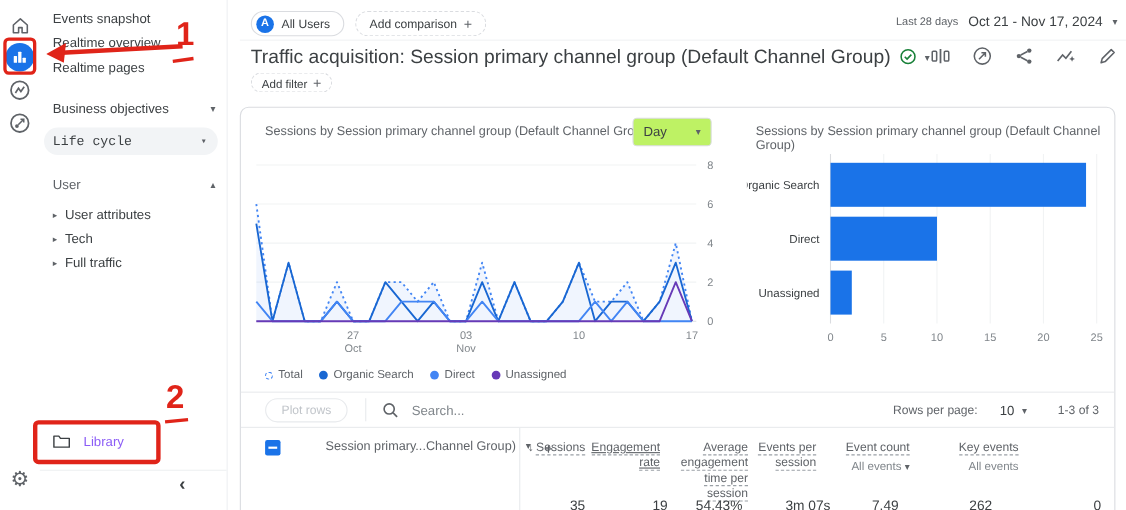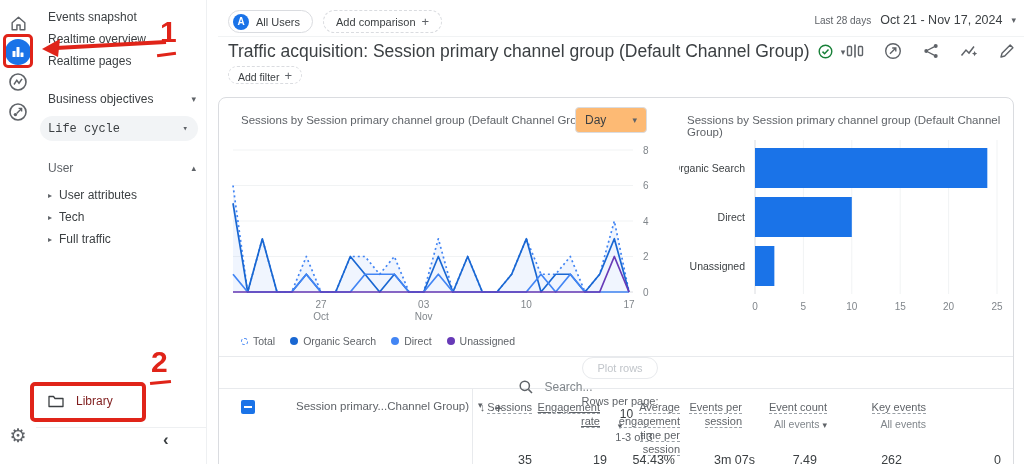--- a/index.html
+++ b/index.html
@@ -16,21 +16,21 @@
   .reports-active { width:26px; height:26px; border-radius:50%; background:var(--accent); display:flex; align-items:center; justify-content:center; }
 
   
   .drawer { position:absolute; left:36px; top:0; width:171px; height:464px; background:#fff; border-right:1px solid #eef0f2; z-index:5; }
   .nav-item { display:flex; align-items:center; height:22px; padding:0 10px 0 12px; font-size:12px; color:#3c4043; cursor:pointer; }
   .nav-item .lbl { flex:1; white-space:nowrap; overflow:hidden; }
   .nav-item .chev { font-size:9px; color:var(--txt2); }
   .nav-item .bullet { font-size:8px; color:var(--txt2); margin-right:7px; }
   .nav-item.hl { background:#f2f4f6; border-radius:14px; height:25px; margin:0 8px 0 4px; padding-left:8px;font-family:Liberation Mono, monospace; }
   .nav-item.section { color:var(--txt2); }
-  .library-item { position:absolute; left:12px; top:394px; display:flex; align-items:center; gap:12px; font-size:12px; color:#7f1d1d; cursor:pointer; }
+  .library-item { position:absolute; left:12px; top:394px; display:flex; align-items:center; gap:12px; font-size:12px; color:#8b5cf6; cursor:pointer; }
   .drawer-foot-line { position:absolute; left:0; right:0; top:427px; border-top:1px solid #eef0f2; }
   .collapse-btn { position:absolute; left:127px; top:430px; font-size:17px; font-weight:bold; color:#3c4043; cursor:pointer; }
 
   
   .chips-row { position:absolute; left:228px; top:10px; display:flex; gap:10px; align-items:center; }
   .chip { display:flex; align-items:center; height:23px; border:1px solid var(--bd); border-radius:16px; padding:0 12px 0 4px; font-size:11px; color:#3c4043; background:#fff; cursor:pointer; }
   .chip.dashed { border-style:dashed; padding:0 12px; gap:6px; }
   .avatarA { width:16px; height:16px; border-radius:50%; background:var(--accent); color:#fff; font-size:10px; font-weight:bold; display:flex; align-items:center; justify-content:center; margin-right:7px; }
   .plus { font-size:13px; color:var(--txt2); }
   .date-block { position:absolute; right:8px; top:13px; display:flex; align-items:center; gap:9px; }
@@ -41,28 +41,28 @@
   .page-title { font-size:17.5px; font-weight:400; color:#3c4043; white-space:nowrap; }
   .caret { font-size:9px; color:var(--txt2); }
   .report-icons { position:absolute; right:8px; top:42px; display:flex; gap:20px; align-items:center; }
   .report-icons .ric { cursor:pointer; display:flex; }
   .add-filter-row { position:absolute; left:228px; top:66px; }
   .chip.small { height:18px; border-radius:11px; font-size:10.5px; padding:0 9px; gap:5px;align-items:flex-end; }
 
   
   .card { position:absolute; left:218px; top:97px; width:796px; height:420px; background:#fff; border:1px solid var(--bd); border-radius:8px; }
   .panel-title { position:absolute; font-size:11.5px; color:var(--txt2); }
-  .day-select { position:absolute; left:356px; top:9px; width:72px; height:26px; border:1px solid var(--bd); border-radius:4px; display:flex; align-items:center; justify-content:space-between; padding:0 9px; font-size:12px; color:#3c4043; cursor:pointer; background:#fdba74; }
+  .day-select { position:absolute; left:356px; top:9px; width:72px; height:26px; border:1px solid var(--bd); border-radius:4px; display:flex; align-items:center; justify-content:space-between; padding:0 9px; font-size:12px; color:#3c4043; cursor:pointer; background:#bef264; }
   .legend { position:absolute; left:22px; top:237px; display:flex; gap:15px; align-items:center; font-size:10.5px; color:#5f6368; }
   .legend .li { display:flex; align-items:center; gap:5px; }
   .dot { width:8px; height:8px; border-radius:50%; display:inline-block; }
   .dot.dashed { width:7px; height:7px; background:transparent !important; border:1.5px dashed #4285f4; }
 
   
-  .controls-row { position:absolute; left:0; top:258px; width:100%; height:33px; border-top:1px solid var(--bdl); border-bottom:1px solid var(--bdl); display:flex; align-items:center; padding:0 14px 0 22px;flex-direction:column; }
+  .controls-row { position:absolute; left:0; top:258px; width:100%; height:33px; border-top:1px solid var(--bdl); border-bottom:1px solid var(--bdl); display:flex; align-items:center; padding:0 14px 0 22px; }
   .plot-rows-btn { border:1px solid var(--bdl); border-radius:14px; background:#fff; color:#c1c5ca; font-size:11px; padding:4px 14px; font-family:inherit; }
   .ctl-divider { width:1px; height:21px; background:var(--bdl); margin:0 14px 0 16px; }
   .search-box { display:flex; align-items:center; gap:9px; }
   .search-input { border:none; outline:none; font-size:12px; color:#3c4043; font-family:inherit; width:180px; background:transparent; }
   .search-input::placeholder { color:#80868b; }
   .ctl-spacer { flex:1; }
   .rpp-label { font-size:11px; color:var(--txt2); }
   .rpp-value { font-size:12px; color:#3c4043; margin-left:20px; margin-right:7px; }
   .range-label { font-size:11px; color:var(--txt2); margin-left:28px; }
 

